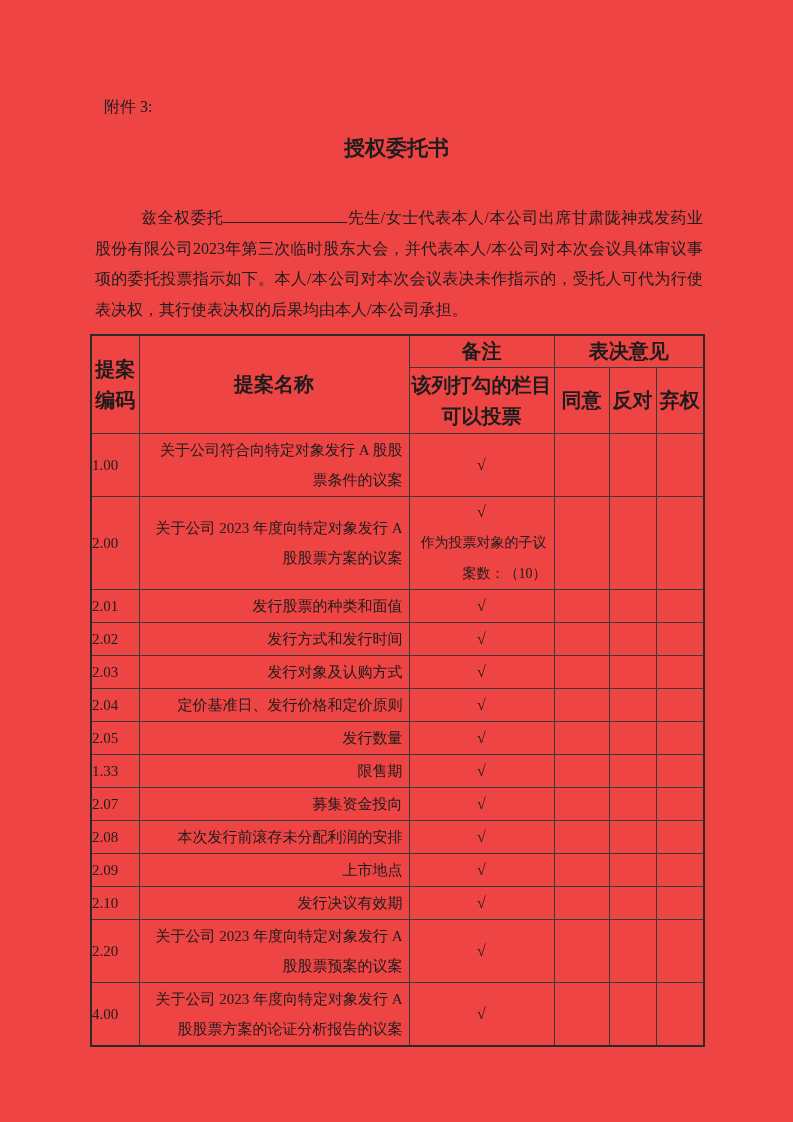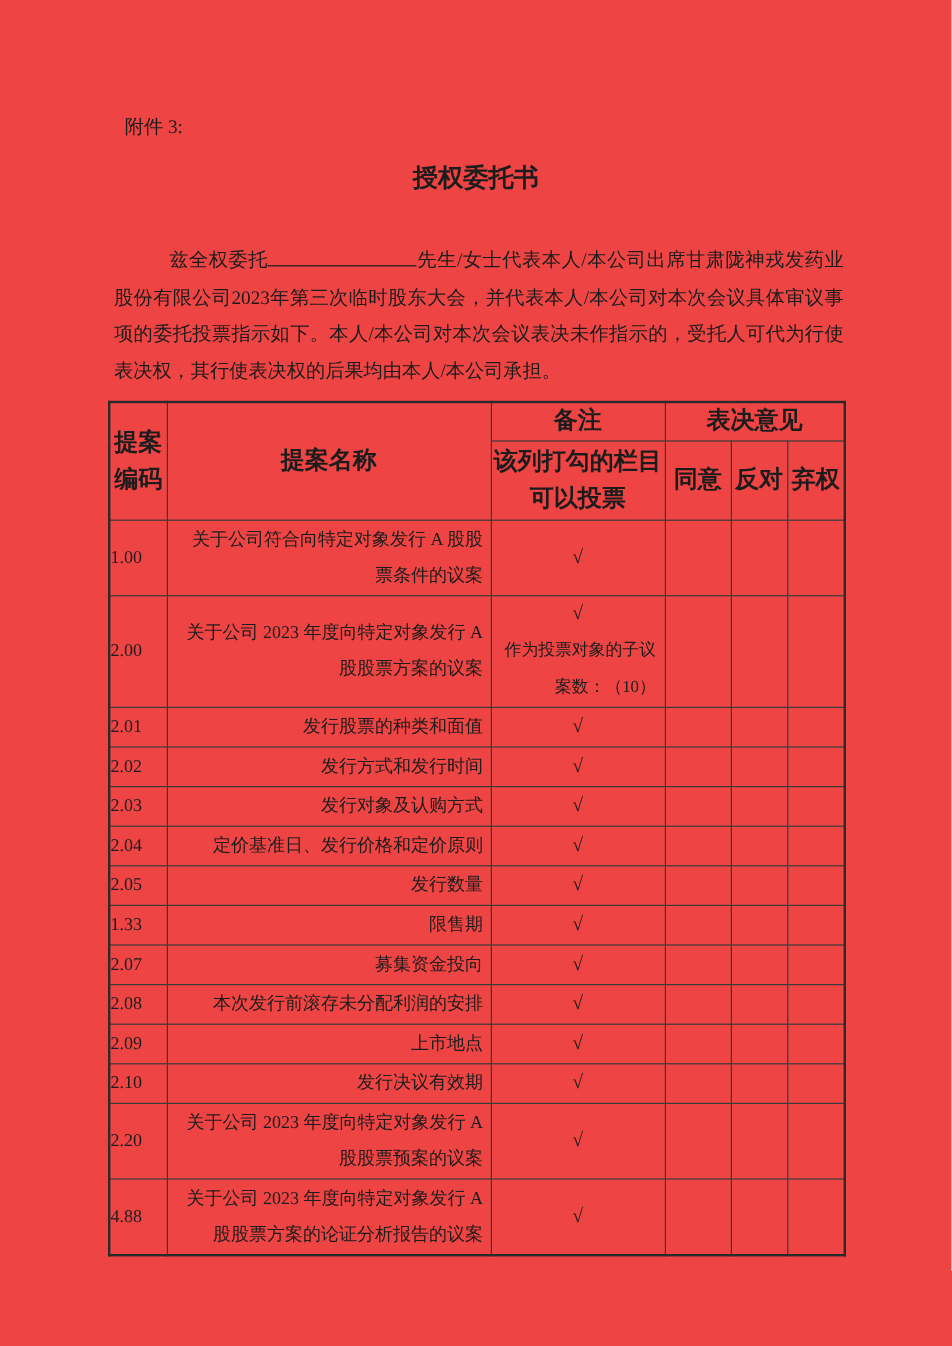--- a/index.html
+++ b/index.html
@@ -256,21 +256,21 @@
     <td class="c-name">关于公司 2023 年度向特定对象发行 A 股股票预案的议案</td>
     <td class="c-remark">
       <div class="check">√</div>
 
     </td>
     <td class="c-vote"></td>
     <td class="c-vote"></td>
     <td class="c-vote"></td>
   </tr>
         <tr>
-    <td class="c-code">4.88</td>
+    <td class="c-code">4.00</td>
     <td class="c-name">关于公司 2023 年度向特定对象发行 A 股股票方案的论证分析报告的议案</td>
     <td class="c-remark">
       <div class="check">√</div>
 
     </td>
     <td class="c-vote"></td>
     <td class="c-vote"></td>
     <td class="c-vote"></td>
   </tr>
       </tbody>

